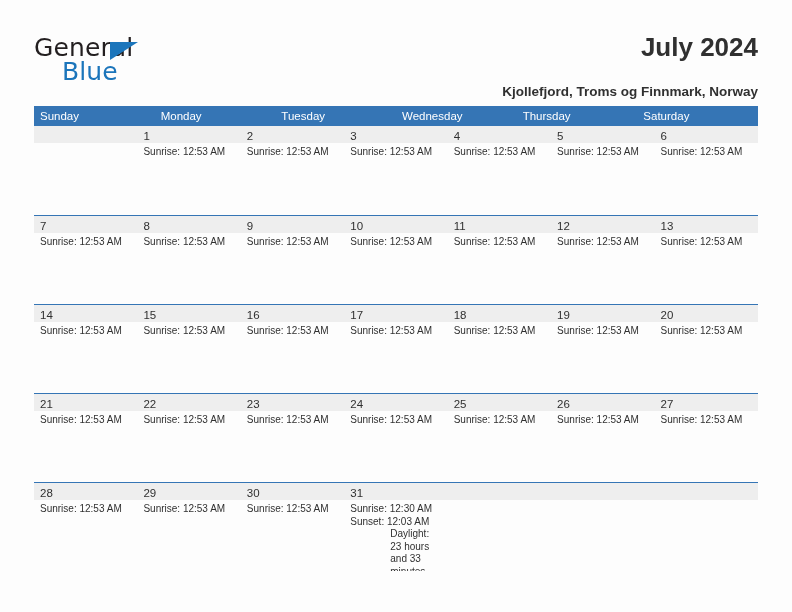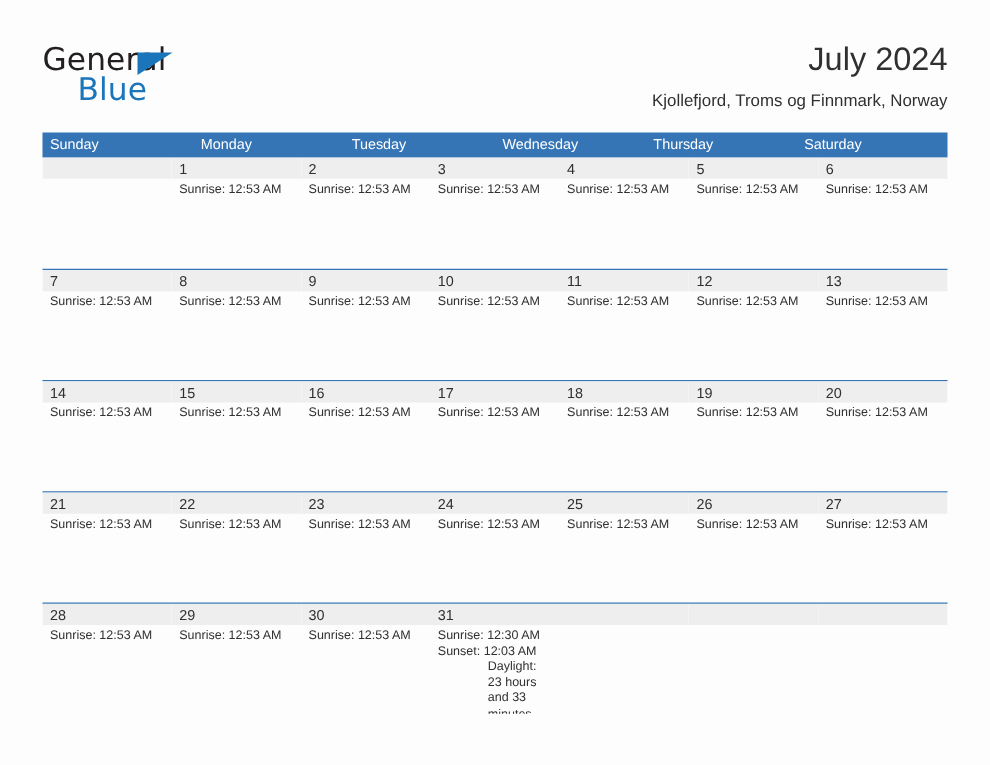--- a/index.html
+++ b/index.html
@@ -72,30 +72,30 @@
 
   .title-block {
     position: absolute;
     right: 0;
     top: 0;
     text-align: right;
   }
   .cal-title {
     font-size: 26px;
     color: #303030;
-    font-weight: 400;
+    font-weight: 700;
     line-height: 34px;
     white-space: nowrap;
   }
   .cal-subtitle {
     font-size: 13.5px;
     color: #303030;
-    font-weight: 400;
+    font-weight: 700;
     line-height: 20px;
-    margin-top: 7px;
+    margin-top: 18px;
     white-space: nowrap;
   }
 
   
   .calendar {
     position: absolute;
     left: 34px;
     top: 106px;
     width: 724px;
   }

